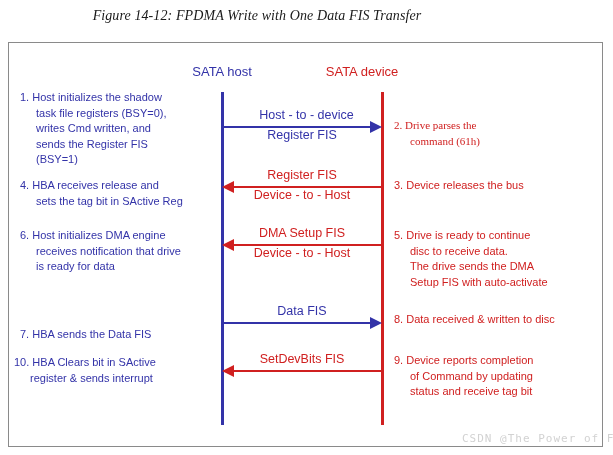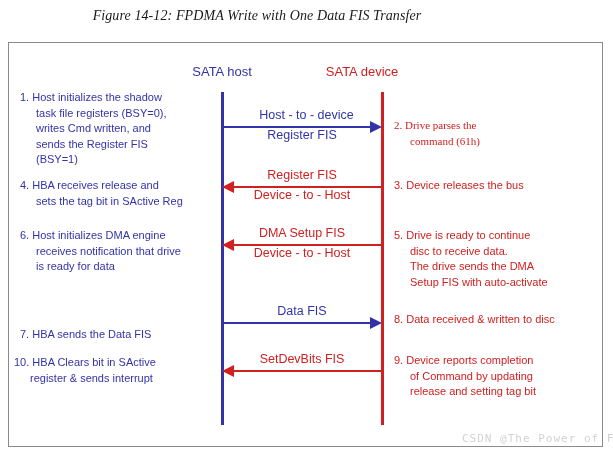--- a/index.html
+++ b/index.html
@@ -216,17 +216,17 @@
 <div class="step device" style="top:312px;">
   <span class="step-body">
     <span class="ln">8. Data received &amp; written to disc</span>
   </span>
 </div>
 
 <div class="step device" style="top:353px;">
   <span class="step-body">
     <span class="ln">9. Device reports completion</span>
     <span class="ln indent">of Command by updating</span>
-    <span class="ln indent">release and setting tag bit</span>
+    <span class="ln indent">status and receive tag bit</span>
   </span>
 </div>
 
 <div id="watermark">CSDN @The Power of Faith</div>
 
 </body></html>

